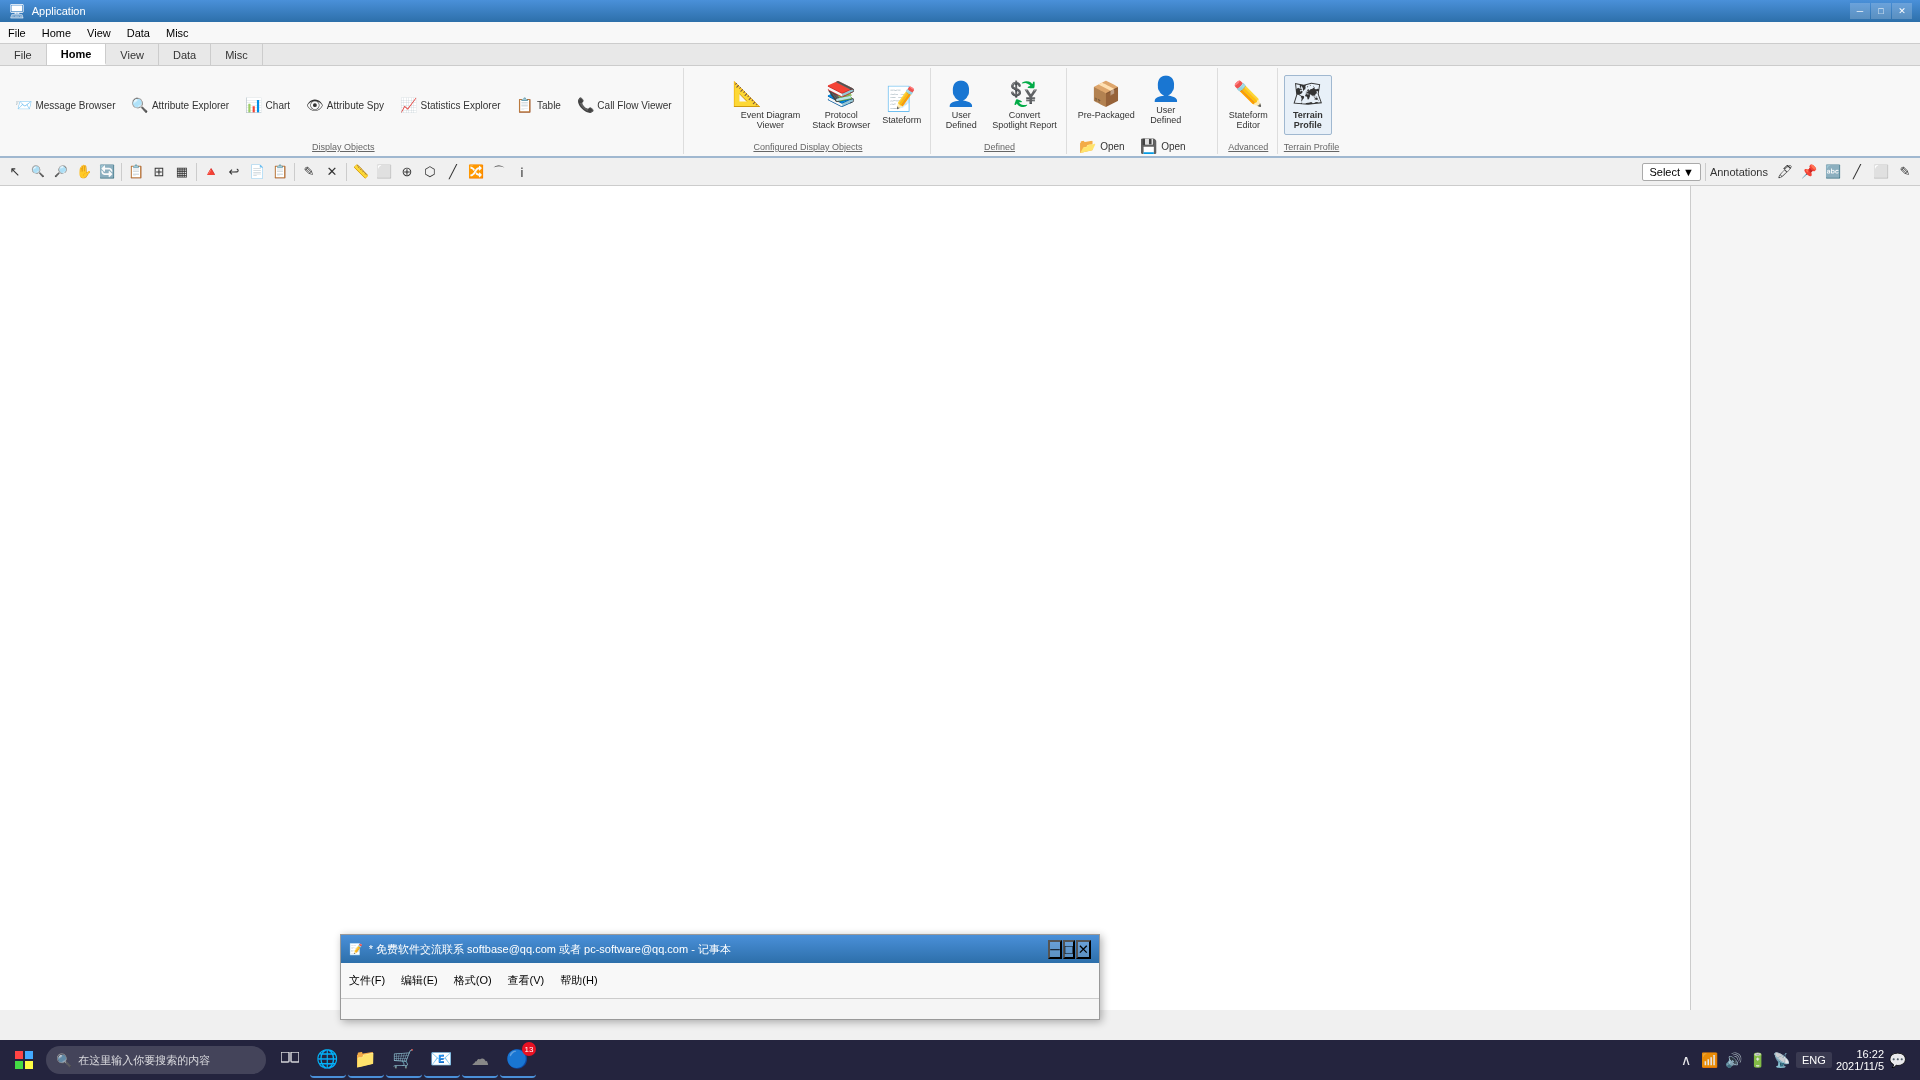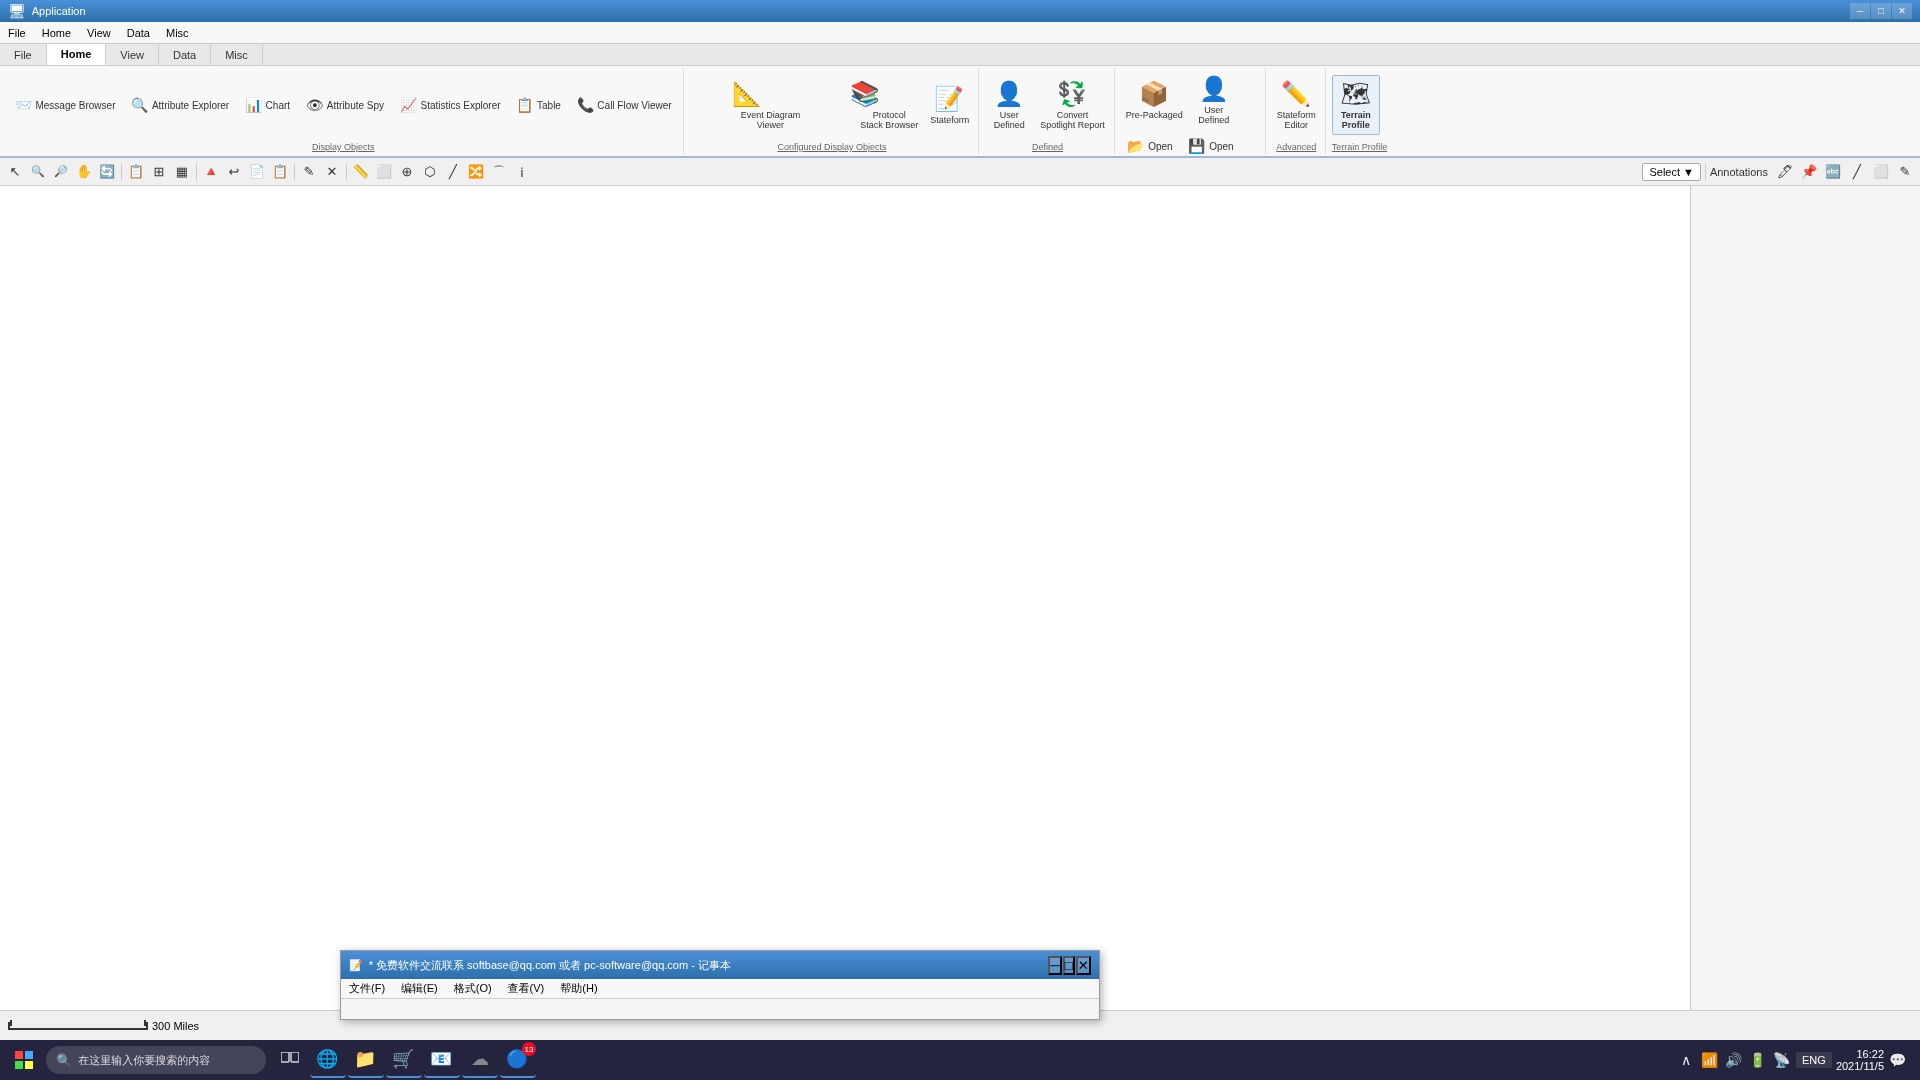--- a/index.html
+++ b/index.html
@@ -236,21 +236,21 @@
       height: 28px;
       display: flex; align-items: center;
       padding: 0 8px;
       justify-content: space-between;
       font-size: 11px;
     }
     #notepad-menu {
       display: flex;
       background: #f8f8f8;
       border-bottom: 1px solid #ccc;
-      height: 20px;
+      height: 36px;
     }
     .np-menu-item {
       padding: 0 8px;
       cursor: pointer;
       display: flex; align-items: center;
       font-size: 11px;
     }
     #notepad-win-controls { display: flex; gap: 1px; }
     #notepad-win-controls .win-btn { background: rgba(255,255,255,0.2); }
 
@@ -407,21 +407,21 @@
 
       <div class="ribbon-group">
         <div class="ribbon-items">
           <div class="ribbon-btn">
             <span class="icon">📐</span>
             <span style="white-space:pre-line;font-size:9px;margin-left:46px;">Event Diagram
 Viewer</span>
           </div>
           <div class="ribbon-btn">
             <span class="icon">📚</span>
-            <span style="white-space:pre-line;font-size:9px;margin-left:48px;">Protocol
+            <span style="white-space:pre-line;font-size:9px;">Protocol
 Stack Browser</span>
           </div>
           <div class="ribbon-btn">
             <span class="icon">📝</span>
             <span>Stateform</span>
           </div>
         </div>
         <div class="ribbon-group-label">Configured Display Objects</div>
       </div>
 
@@ -533,26 +533,20 @@
   </div>
 
   <div class="main-content">
 
     <div id="canvas-wrapper" style="background:white;">
     </div>
 
     <div id="right-panel">
     </div>
 
-    <div id="status-bar">
-      <div id="scale-bar">
-        <div id="scale-line"></div>
-        <span>300 Miles</span>
-      </div>
-    </div>
   </div>
 
   <div id="notepad-popup">
     <div id="notepad-titlebar">
       <div style="display:flex;align-items:center;gap:6px;">
         <span>📝</span>
         <span>* 免费软件交流联系 softbase@qq.com 或者 pc-software@qq.com - 记事本</span>
       </div>
       <div id="notepad-win-controls">
         <button class="win-btn">─</button>

